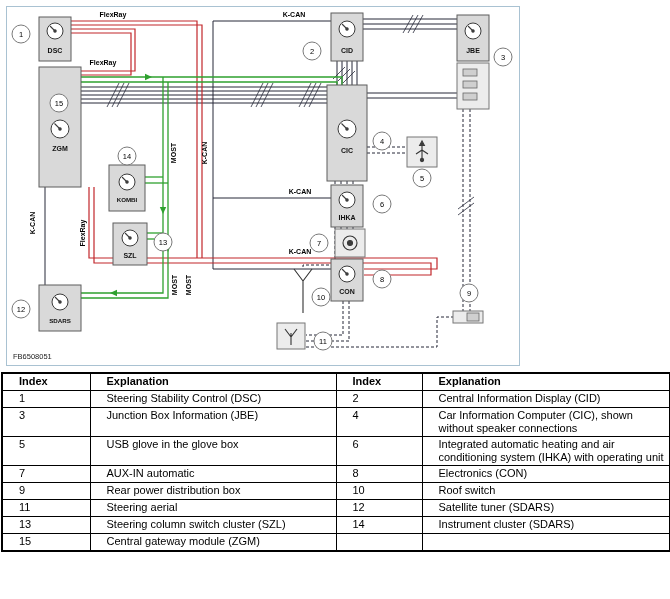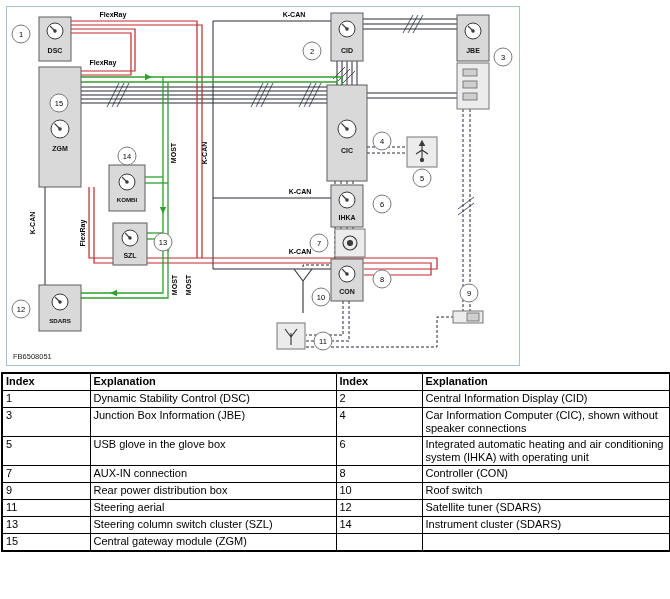--- a/index.html
+++ b/index.html
@@ -32,21 +32,21 @@
   .num{font:7.5px "Liberation Sans",sans-serif;fill:#000;text-anchor:middle;}
   .bus{font:bold 7px "Liberation Sans",sans-serif;fill:#000;text-anchor:middle;}
   .code{font:7.5px "Liberation Sans",sans-serif;fill:#222;text-anchor:start;}
   
   .legend{
     position:absolute;left:1px;top:372px;width:668px;
     border-collapse:collapse;table-layout:fixed;
     font-size:11px;line-height:13px;border:2px solid #000;
   }
   .legend th,.legend td{
-    border:1px solid #000;padding:1px 2px 1px 3px;
+    border:1px solid #000;padding:1px 2px 1px 16px;
     text-align:left;vertical-align:top;overflow:hidden;height:14px;
   }
   .legend th{font-weight:bold;}
 </style>
 </head>
 <body>
 
 <div class="diagram">
 <svg width="512" height="358" viewBox="6 6 512 358">
 
@@ -325,41 +325,41 @@
     <tr>
       <th>Index</th>
       <th>Explanation</th>
       <th>Index</th>
       <th>Explanation</th>
     </tr>
   </thead>
   <tbody>
       <tr>
         <td>1</td>
-        <td>Dynamic Stability Control (DSC)</td>
+        <td>Steering Stability Control (DSC)</td>
         <td>2</td>
         <td>Central Information Display (CID)</td>
       </tr>
       <tr>
         <td>3</td>
         <td>Junction Box Information (JBE)</td>
         <td>4</td>
         <td>Car Information Computer (CIC), shown without speaker connections</td>
       </tr>
       <tr>
         <td>5</td>
         <td>USB glove in the glove box</td>
         <td>6</td>
         <td>Integrated automatic heating and air conditioning system (IHKA) with operating unit</td>
       </tr>
       <tr>
         <td>7</td>
-        <td>AUX-IN connection</td>
+        <td>AUX-IN automatic</td>
         <td>8</td>
-        <td>Controller (CON)</td>
+        <td>Electronics (CON)</td>
       </tr>
       <tr>
         <td>9</td>
         <td>Rear power distribution box</td>
         <td>10</td>
         <td>Roof switch</td>
       </tr>
       <tr>
         <td>11</td>
         <td>Steering aerial</td>

